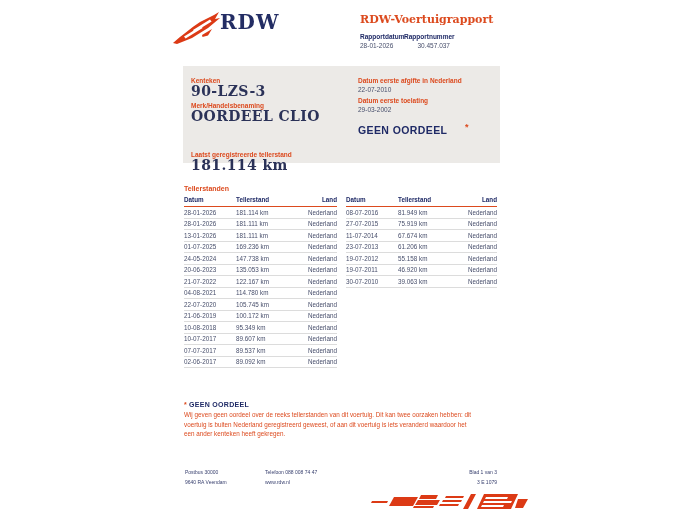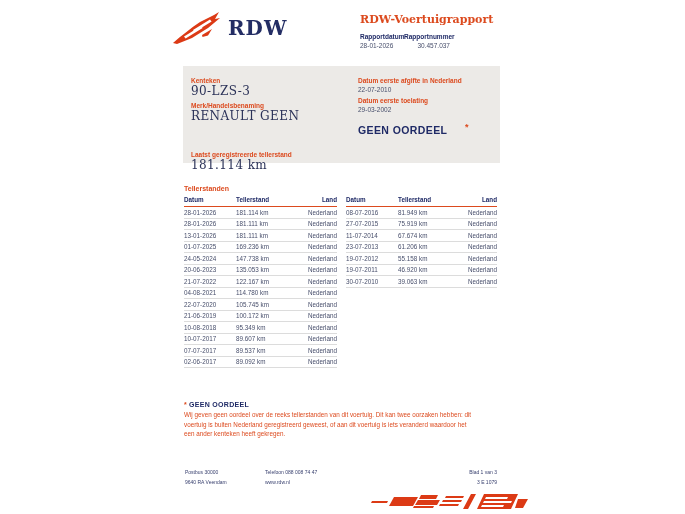--- a/index.html
+++ b/index.html
@@ -1,34 +1,34 @@
 <!DOCTYPE html>
 <html><head>
 <meta charset="utf-8">
 <style>
   html,body{margin:0;padding:0;background:#ffffff;}
   .page{
     position:relative;width:685px;height:514px;background:#ffffff;overflow:hidden;
     font-family:"Liberation Sans",sans-serif;color:#1F2A66;
   }
   
-  .logo{position:absolute;left:172px;top:10px;display:flex;align-items:center;gap:8px;}
+  .logo{position:absolute;left:172px;top:10px;display:flex;gap:0;}
   .logo-text{font-family:"DejaVu Serif",serif;font-weight:bold;font-size:20px;color:#232D64;letter-spacing:1px;}
   .doc-title{position:absolute;left:360px;top:13px;font-family:"DejaVu Serif",serif;font-weight:bold;font-size:11px;color:#DC4A1E;}
   .meta-col{position:absolute;top:32px;}
   .meta-col.c1{left:360px;}
   .meta-col.c2{left:404px;}
   .lbl{font-size:6.5px;font-weight:bold;color:#1F2A66;line-height:9px;}
   .lbl.orange{color:#DC4A1E;}
   .val{font-size:6.5px;color:#474E6B;line-height:9px;}
   
   .vehicle-box{position:absolute;left:183px;top:66px;width:317px;height:97px;background:#ECEAE7;}
   .vb-left{position:absolute;left:8px;top:8px;}
   .vb-right{position:absolute;left:175px;top:8px;}
-  .bigval{font-family:"DejaVu Serif",serif;font-size:12px;color:#2B3258;letter-spacing:0.4px;line-height:13px;margin-bottom:3px;}
+  .bigval{font-family:"DejaVu Serif",serif;font-size:14px;color:#2B3258;letter-spacing:0.4px;line-height:13px;margin-bottom:3px;font-weight:bold;}
   .vb-left .lbl,.vb-right .lbl{margin-top:2px;}
   .spacer{height:22px;}
   .oordeel{margin-top:10px;font-size:10.5px;font-weight:bold;color:#1F2A66;letter-spacing:0.4px;}
   .oordeel-mark{position:absolute;left:282px;top:56px;color:#DC4A1E;font-size:9px;font-weight:bold;}
   
   .section-title{position:absolute;left:184px;top:185px;font-size:7px;font-weight:bold;color:#DC4A1E;}
   .otable{position:absolute;top:195px;}
   .otable.t-left{left:184px;width:153px;}
   .otable.t-right{left:346px;width:151px;}
   .thead{display:flex;border-bottom:1px solid #DC4A1E;padding-bottom:2px;}
@@ -75,21 +75,21 @@
   <div class="meta-col c2">
     <div class="lbl">Rapportnummer</div>
     <div class="val">30.457.037</div>
   </div>
 
   <div class="vehicle-box">
     <div class="vb-left">
       <div class="lbl orange">Kenteken</div>
       <div class="bigval">90-LZS-3</div>
       <div class="lbl orange">Merk/Handelsbenaming</div>
-      <div class="bigval">RENAULT GEEN</div>
+      <div class="bigval">OORDEEL CLIO</div>
       <div class="spacer"></div>
       <div class="lbl orange">Laatst geregistreerde tellerstand</div>
       <div class="bigval">181.114 km</div>
     </div>
     <div class="vb-right">
       <div class="lbl orange">Datum eerste afgifte in Nederland</div>
       <div class="val">22-07-2010</div>
       <div class="lbl orange">Datum eerste toelating</div>
       <div class="val">29-03-2002</div>
       <div class="oordeel">GEEN OORDEEL</div>

